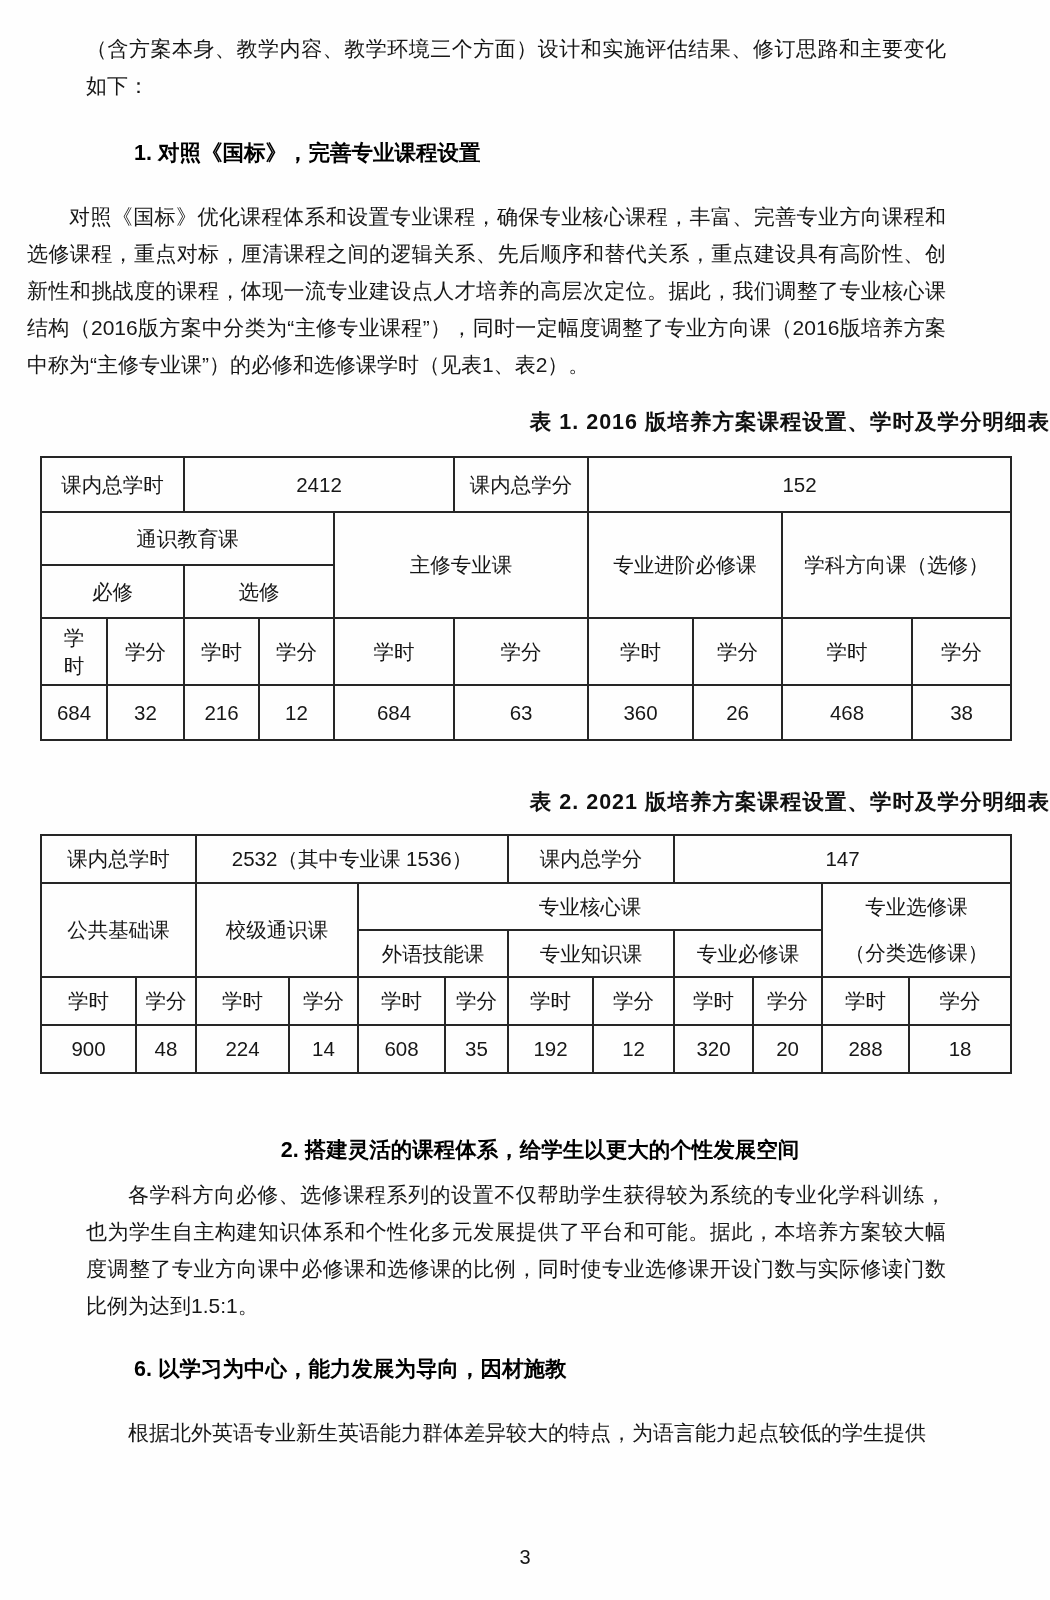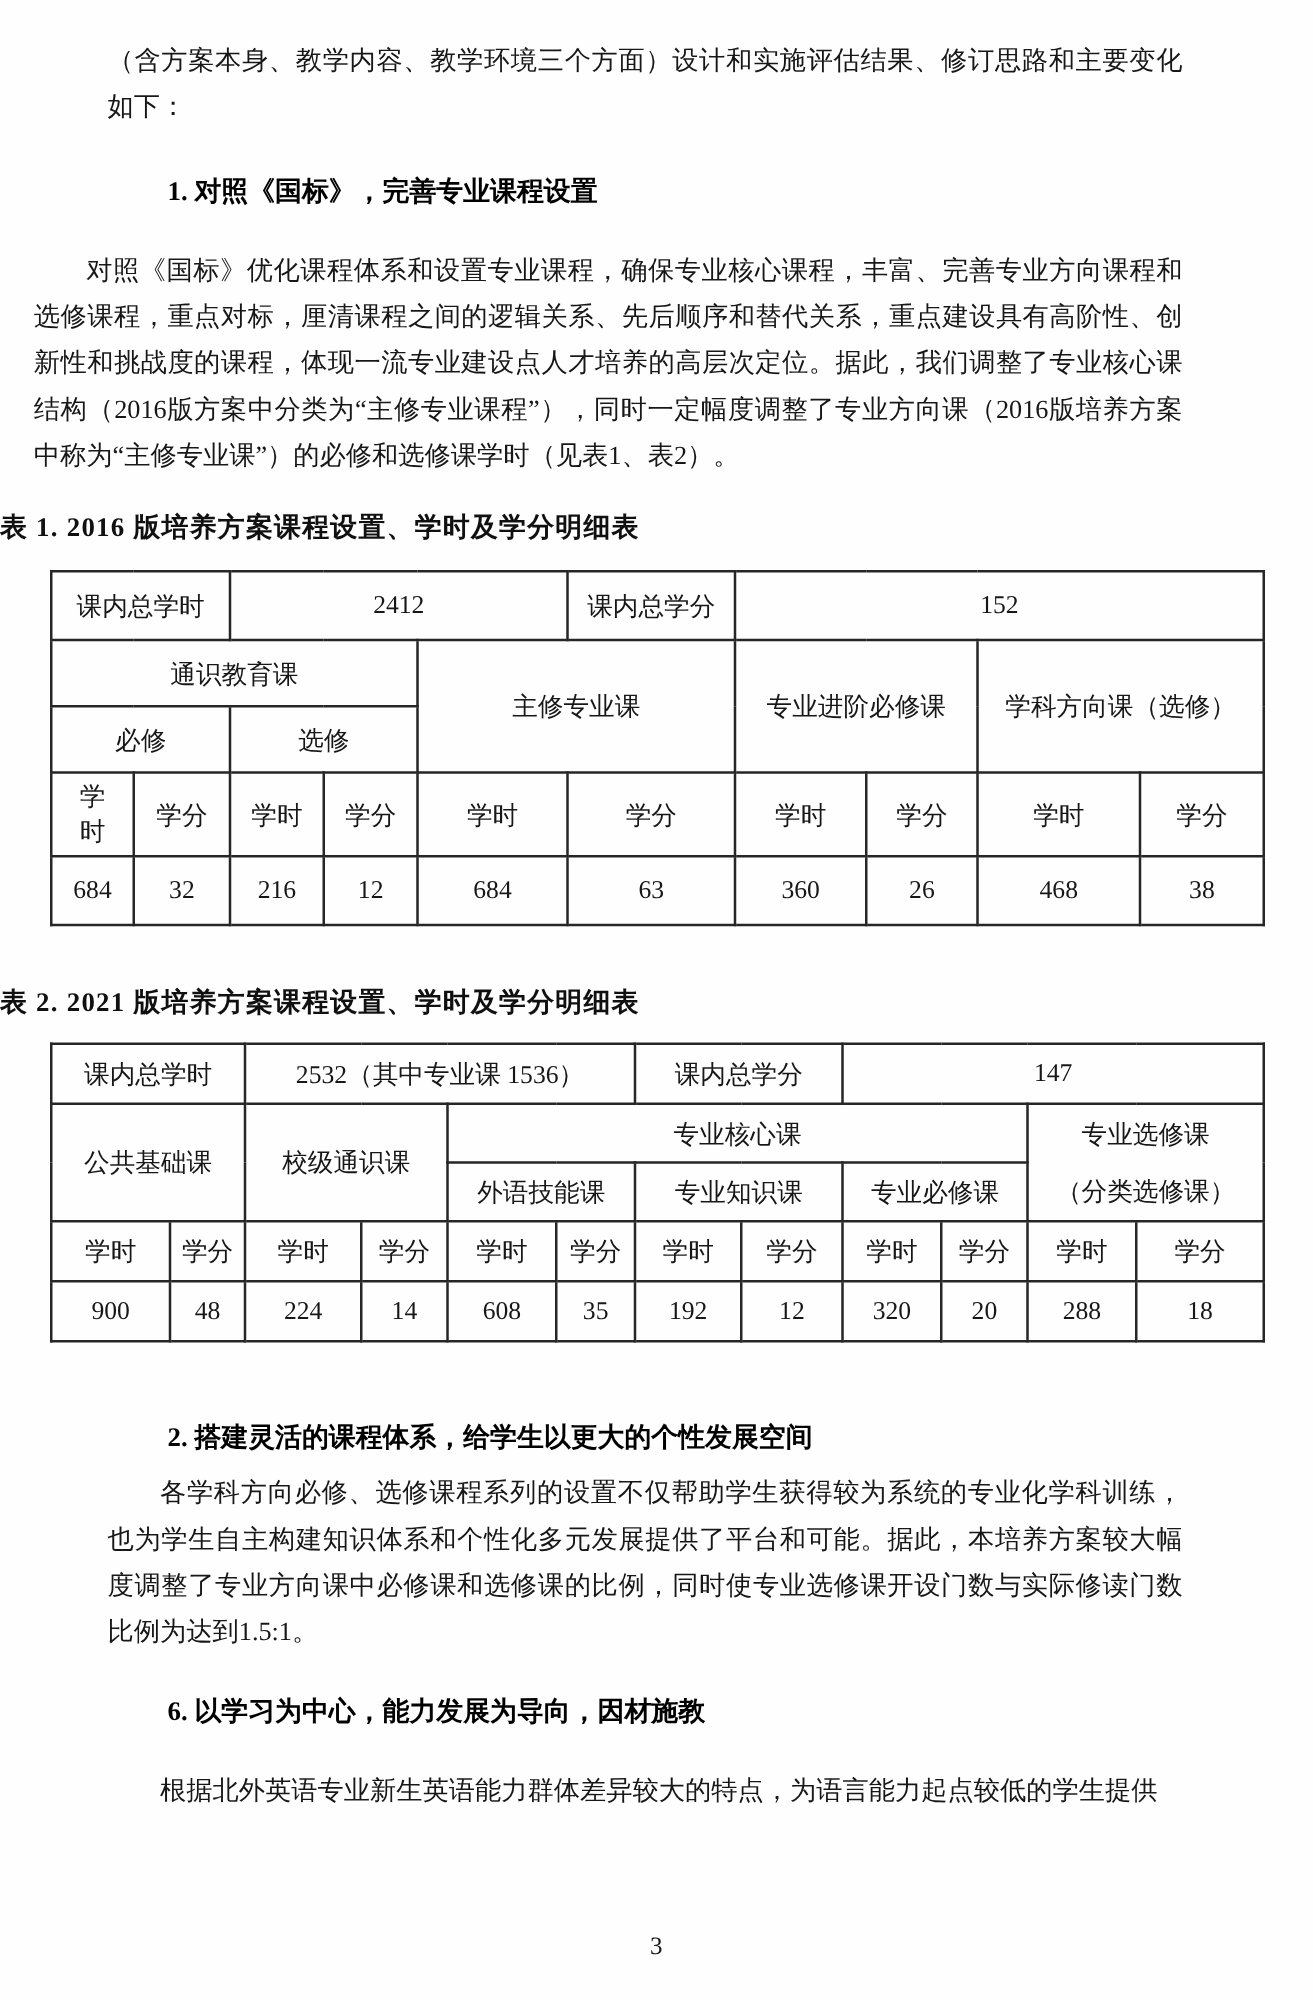--- a/index.html
+++ b/index.html
@@ -4,21 +4,21 @@
 <style>
   html, body { margin:0; padding:0; }
   body { background:#e8e8e8; }
   .page {
     position:relative;
     width:1050px;
     height:1600px;
     margin:0 auto;
     background:#fefefe;
     color:#151515;
-    font-family:Liberation Serif, serif;
+    font-family:Liberation Sans, sans-serif;
     overflow:hidden;
   }
   .body-text {
     margin:0 104px 0 86px;
     font-size:21px;
     line-height:37px;
     text-align:justify;
     color:#171717;
   }
   .indent { text-indent:2em; }
@@ -27,21 +27,21 @@
     margin:0 104px 0 134px;
     font-size:21.5px;
     line-height:37px;
     font-weight:bold;
     color:#000000;
   }
   .h-s1 { margin-top:31px; }
   .p-s1 { margin-top:26px;margin-left:27px; }
   .table-title {
     margin-top:21px;
-    text-align:left;
+    text-align:right;
     font-size:21.5px;
     line-height:37px;
     font-weight:bold;
     letter-spacing:1px;
     color:#101010;
   }
   .title2 { margin-top:43px; }
   table.grid {
     border-collapse:collapse;
     table-layout:fixed;
@@ -71,21 +71,21 @@
   .t2 tr.r4 { height:48px; }
   .t2 tr.r5 { height:48px; }
   td.stacked { white-space:pre-line; line-height:28px; }
   td.elective { padding:0; }
   .elective-inner {
     display:flex;
     flex-direction:column;
     justify-content:space-around;
     height:92px;
   }
-  .h-s2 { margin-top:58px; }
+  .h-s2 { margin-top:58px;text-align:center; }
   .p-s2 { margin-top:7px; }
   .h-s3 { margin-top:27px; }
   .p-s3 { margin-top:26px; }
   .page-number {
     position:absolute;
     top:1546px;
     left:0;
     width:100%;
     text-align:center;
     font-size:20px;

